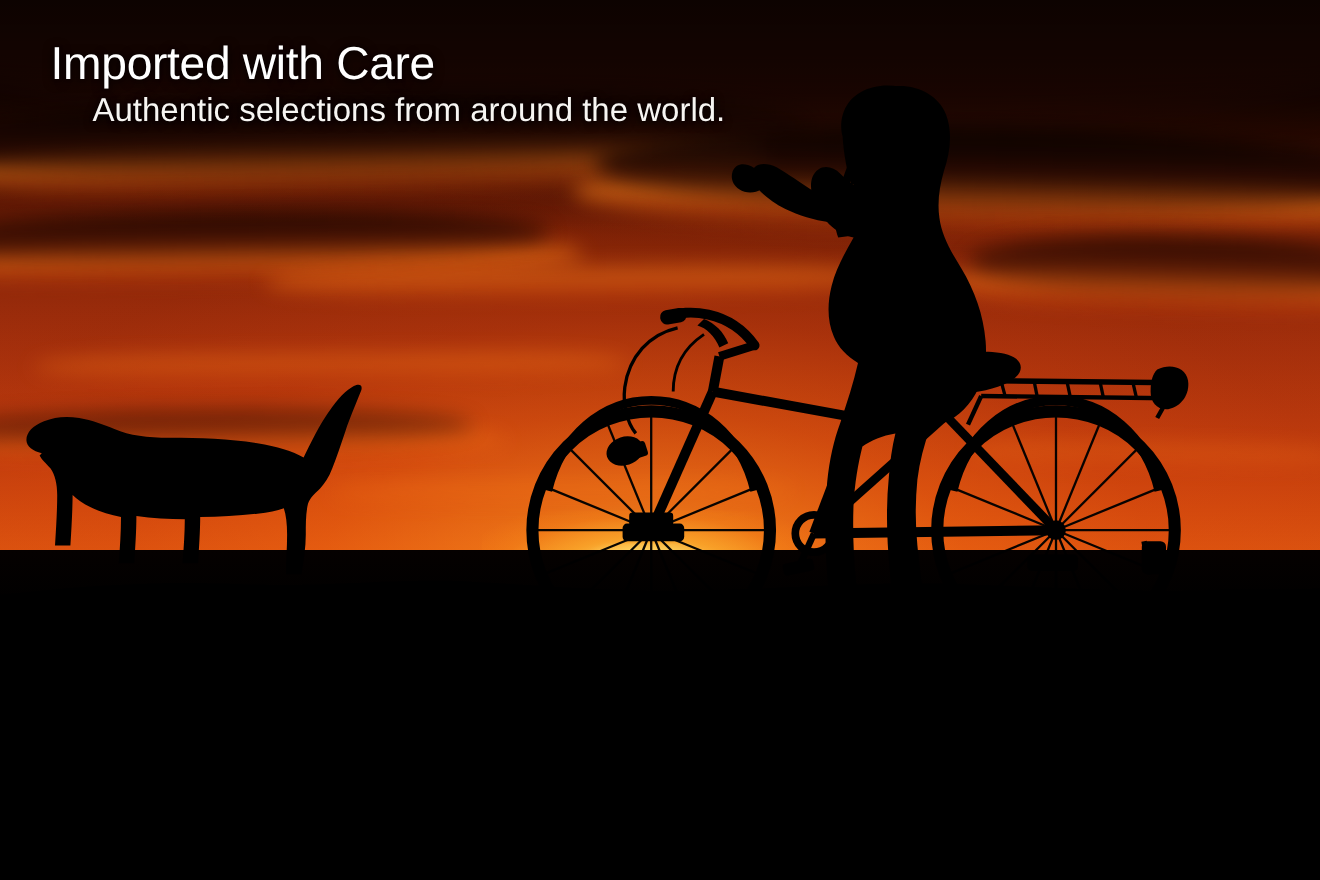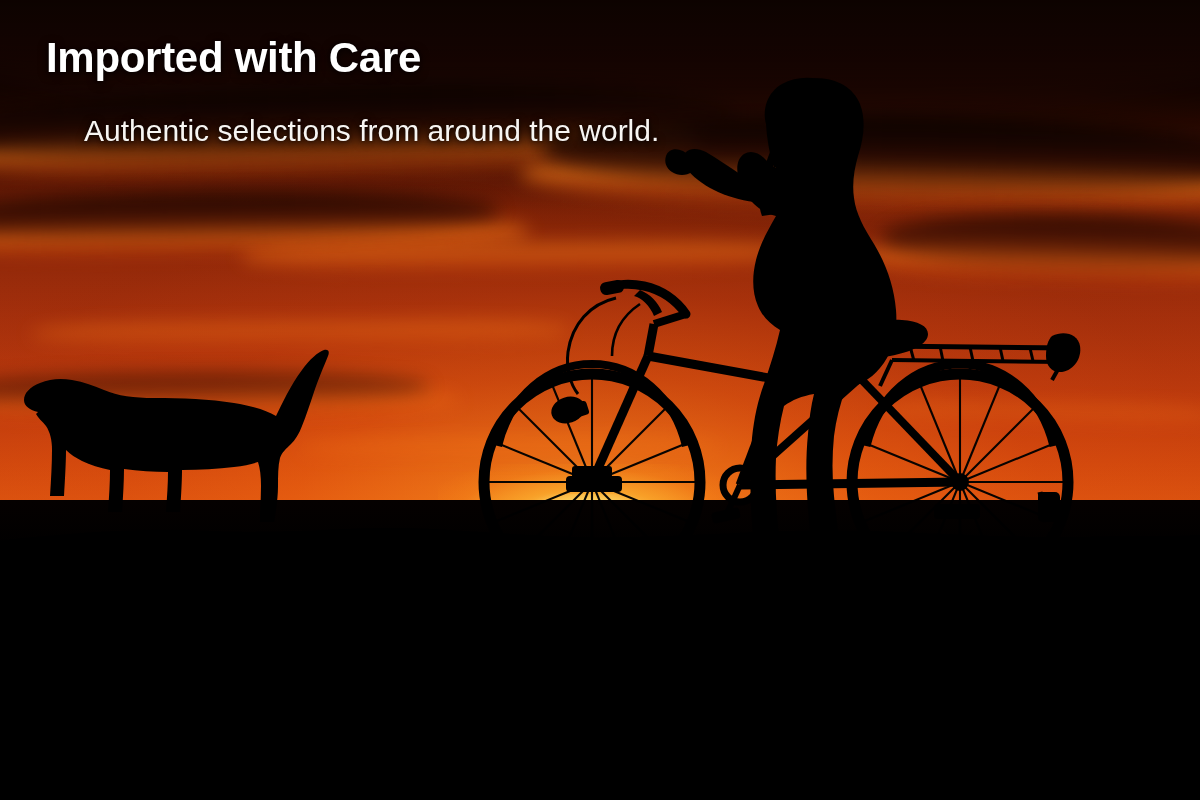--- a/index.html
+++ b/index.html
@@ -137,31 +137,31 @@
     position: absolute;
     left: 0; top: 0;
     width: 1200px;
   }
   .headline {
     position: absolute;
     left: 46px;
     top: 36px;
     margin: 0;
     font-size: 42px;
-    font-weight: bold;
+    font-weight: normal;
     color: #ffffff;
     letter-spacing: -0.3px;
     line-height: 1.05;
     text-shadow: 0 2px 10px rgba(0,0,0,0.85), 0 0 3px rgba(0,0,0,0.6);
     white-space: nowrap;
   }
   .subhead {
     position: absolute;
     left: 84px;
-    top: 114px;
+    top: 84px;
     margin: 0;
     font-size: 30px;
     font-weight: normal;
     color: #f7f5f2;
     line-height: 1.1;
     text-shadow: 0 2px 9px rgba(0,0,0,0.85), 0 0 3px rgba(0,0,0,0.55);
     white-space: nowrap;
   }
 </style>
 </head>

